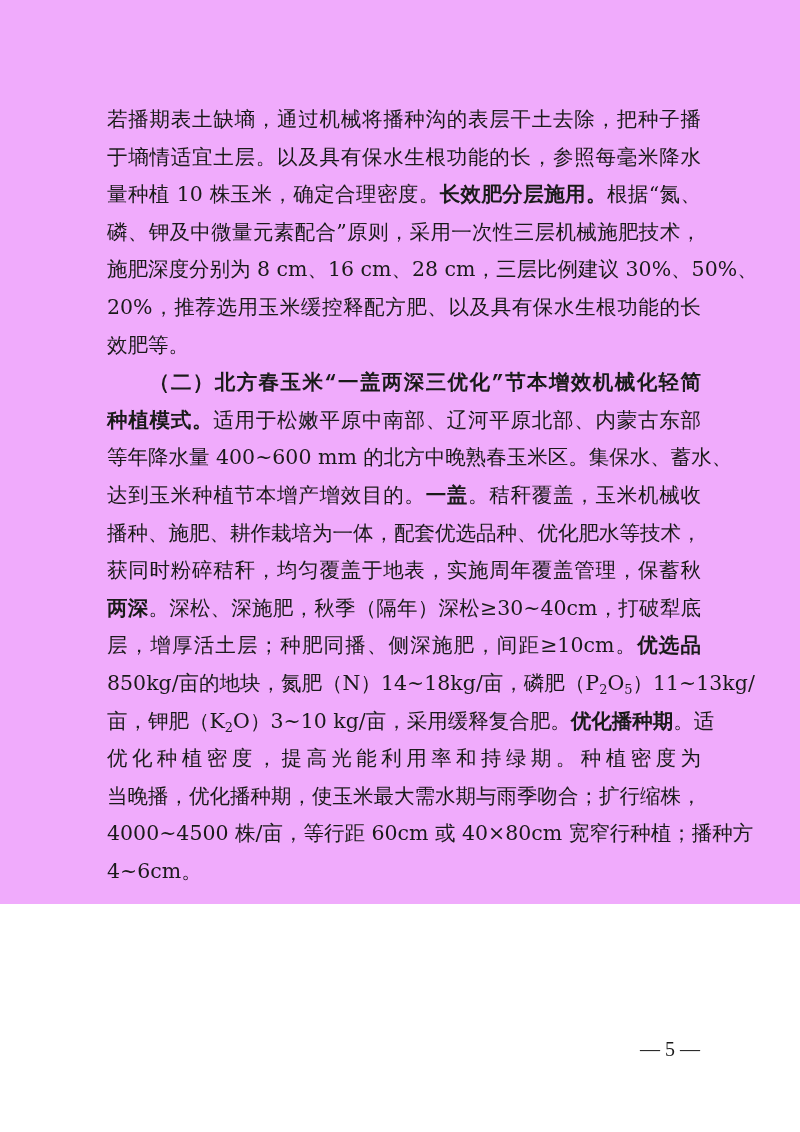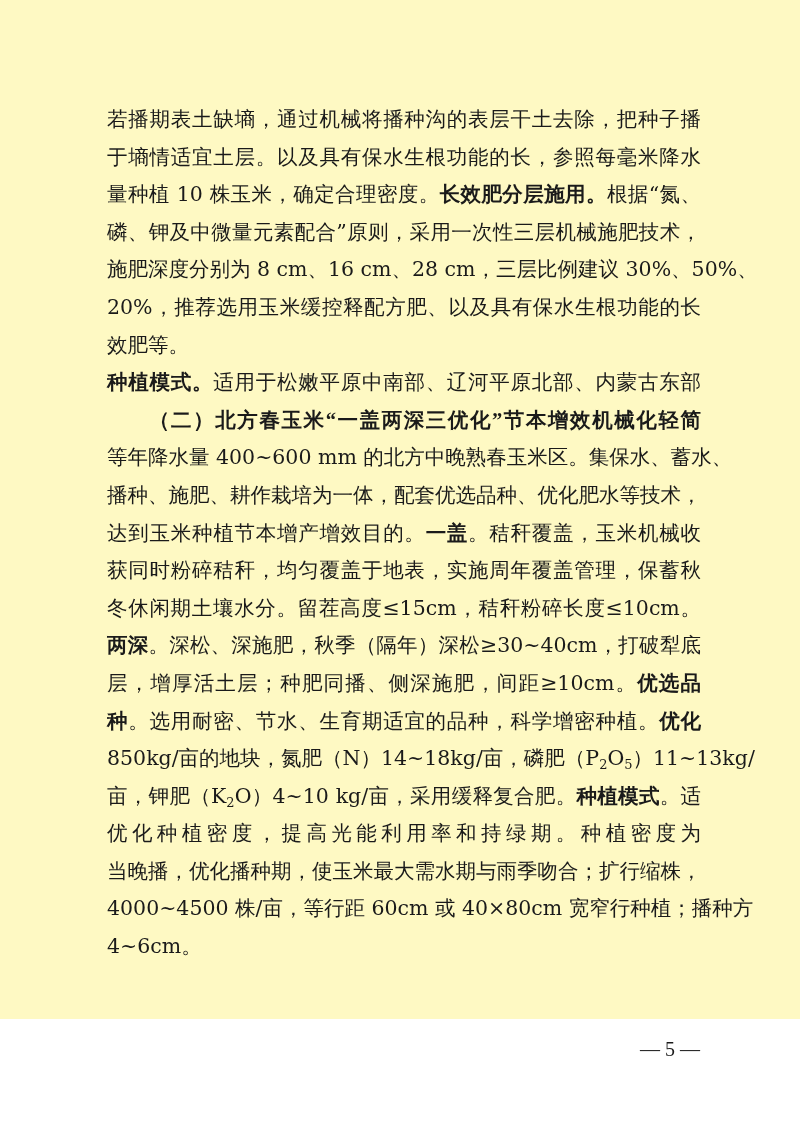--- a/index.html
+++ b/index.html
@@ -1,55 +1,53 @@
 <!DOCTYPE html>
 <html><head>
 <meta charset="utf-8">
 <style>
   html, body { margin: 0; padding: 0; background: #ffffff; }
   body { width: 800px; height: 1132px; position: relative; overflow: hidden;
          font-family: "DejaVu Serif", "Liberation Serif", serif; color: #1a1a1a; }
-  .page { position: absolute; left: 0; top: 0; width: 800px; height: 1019px; background: #fef9c3; }
+  .page { position: absolute; left: 0; top: 0; width: 800px; height: 904px; background: #f0abfc; }
   .text-block { position: absolute; left: 107px; top: 101px; width: 594px; }
   .line { height: 37.6px; line-height: 37.6px; font-size: 20.5px; white-space: nowrap;
           text-align: justify; text-align-last: justify; letter-spacing: 0; }
   .line.last { text-align-last: left; }
   .line.indent { padding-left: 42px; }
-  .b { font-weight: bold; font-family: Liberation Serif, serif; }
+  .b { font-weight: bold; font-family: Liberation Mono, monospace; }
   sub { font-size: 13px; line-height: 0; vertical-align: -4px; }
   .page-number { position: absolute; left: 640px; top: 1038px; font-size: 20px;
                  font-family: "Liberation Serif", serif; white-space: nowrap; }
 </style>
 </head>
 <body>
 
 <div class="page">
   <div class="text-block" id="text-block">
       <div>
         <div class="line"><span>若播期表土缺墒，通过机械将播种沟的表层干土去除，把种子播</span></div>
         <div class="line"><span>于墒情适宜土层。以及具有保水生根功能的长，参照每毫米降水</span></div>
         <div class="line"><span>量种植 10 株玉米，确定合理密度。</span><span class="b">长效肥分层施用。</span><span>根据“氮、</span></div>
         <div class="line"><span>磷、钾及中微量元素配合”原则，采用一次性三层机械施肥技术，</span></div>
         <div class="line"><span>施肥深度分别为 8 cm、16 cm、28 cm，三层比例建议 30%、50%、</span></div>
         <div class="line"><span>20%，推荐选用玉米缓控释配方肥、以及具有保水生根功能的长</span></div>
         <div class="line last"><span>效肥等。</span></div>
       </div>
       <div>
+        <div class="line indent"><span class="b">（二）北方春玉米“一盖两深三优化”节本增效机械化轻简</span></div>
         <div class="line"><span class="b">种植模式。</span><span>适用于松嫩平原中南部、辽河平原北部、内蒙古东部</span></div>
-        <div class="line indent"><span class="b">（二）北方春玉米“一盖两深三优化”节本增效机械化轻简</span></div>
         <div class="line"><span>等年降水量 400~600 mm 的北方中晚熟春玉米区。集保水、蓄水、</span></div>
+        <div class="line"><span>达到玉米种植节本增产增效目的。</span><span class="b">一盖</span><span>。秸秆覆盖，玉米机械收</span></div>
         <div class="line"><span>播种、施肥、耕作栽培为一体，配套优选品种、优化肥水等技术，</span></div>
-        <div class="line"><span>达到玉米种植节本增产增效目的。</span><span class="b">一盖</span><span>。秸秆覆盖，玉米机械收</span></div>
         <div class="line"><span>获同时粉碎秸秆，均匀覆盖于地表，实施周年覆盖管理，保蓄秋</span></div>
-        <div class="line"><span>冬休闲期土壤水分。留茬高度≤15cm，秸秆粉碎长度≤10cm。</span></div>
         <div class="line"><span class="b">两深</span><span>。深松、深施肥，秋季（隔年）深松≥30~40cm，打破犁底</span></div>
         <div class="line"><span>层，增厚活土层；种肥同播、侧深施肥，间距≥10cm。</span><span class="b">优选品</span></div>
-        <div class="line"><span class="b">种</span><span>。选用耐密、节水、生育期适宜的品种，科学增密种植。</span><span class="b">优化</span></div>
         <div class="line"><span>850kg/亩的地块，氮肥（N）14~18kg/亩，磷肥（P</span><sub>2</sub><span>O</span><sub>5</sub><span>）11~13kg/</span></div>
-        <div class="line"><span>亩，钾肥（K</span><sub>2</sub><span>O）4~10 kg/亩，采用缓释复合肥。</span><span class="b">种植模式</span><span>。适</span></div>
+        <div class="line"><span>亩，钾肥（K</span><sub>2</sub><span>O）3~10 kg/亩，采用缓释复合肥。</span><span class="b">优化播种期</span><span>。适</span></div>
         <div class="line"><span>优化种植密度，提高光能利用率和持绿期。种植密度为</span></div>
         <div class="line"><span>当晚播，优化播种期，使玉米最大需水期与雨季吻合；扩行缩株，</span></div>
         <div class="line"><span>4000~4500 株/亩，等行距 60cm 或 40×80cm 宽窄行种植；播种方</span></div>
         <div class="line last"><span>4~6cm。</span></div>
       </div>
     </div>
   <div class="page-number">— 5 —</div>
 </div>
 
 </body></html>

